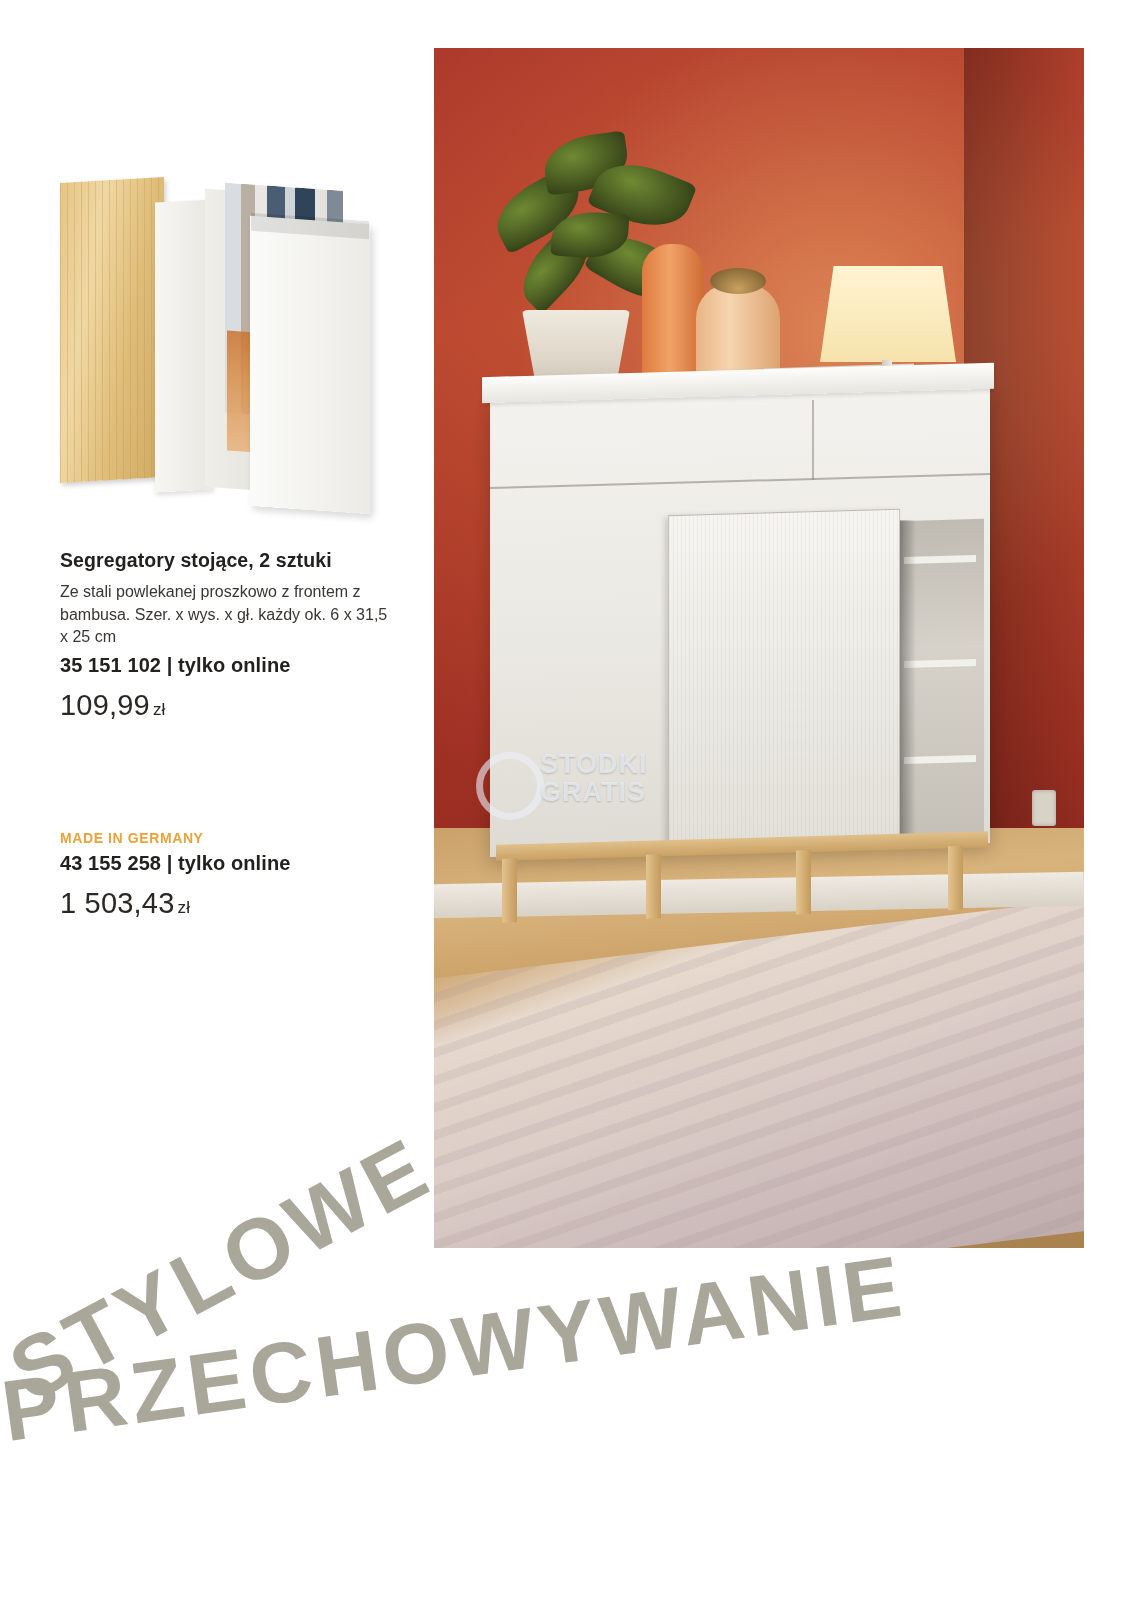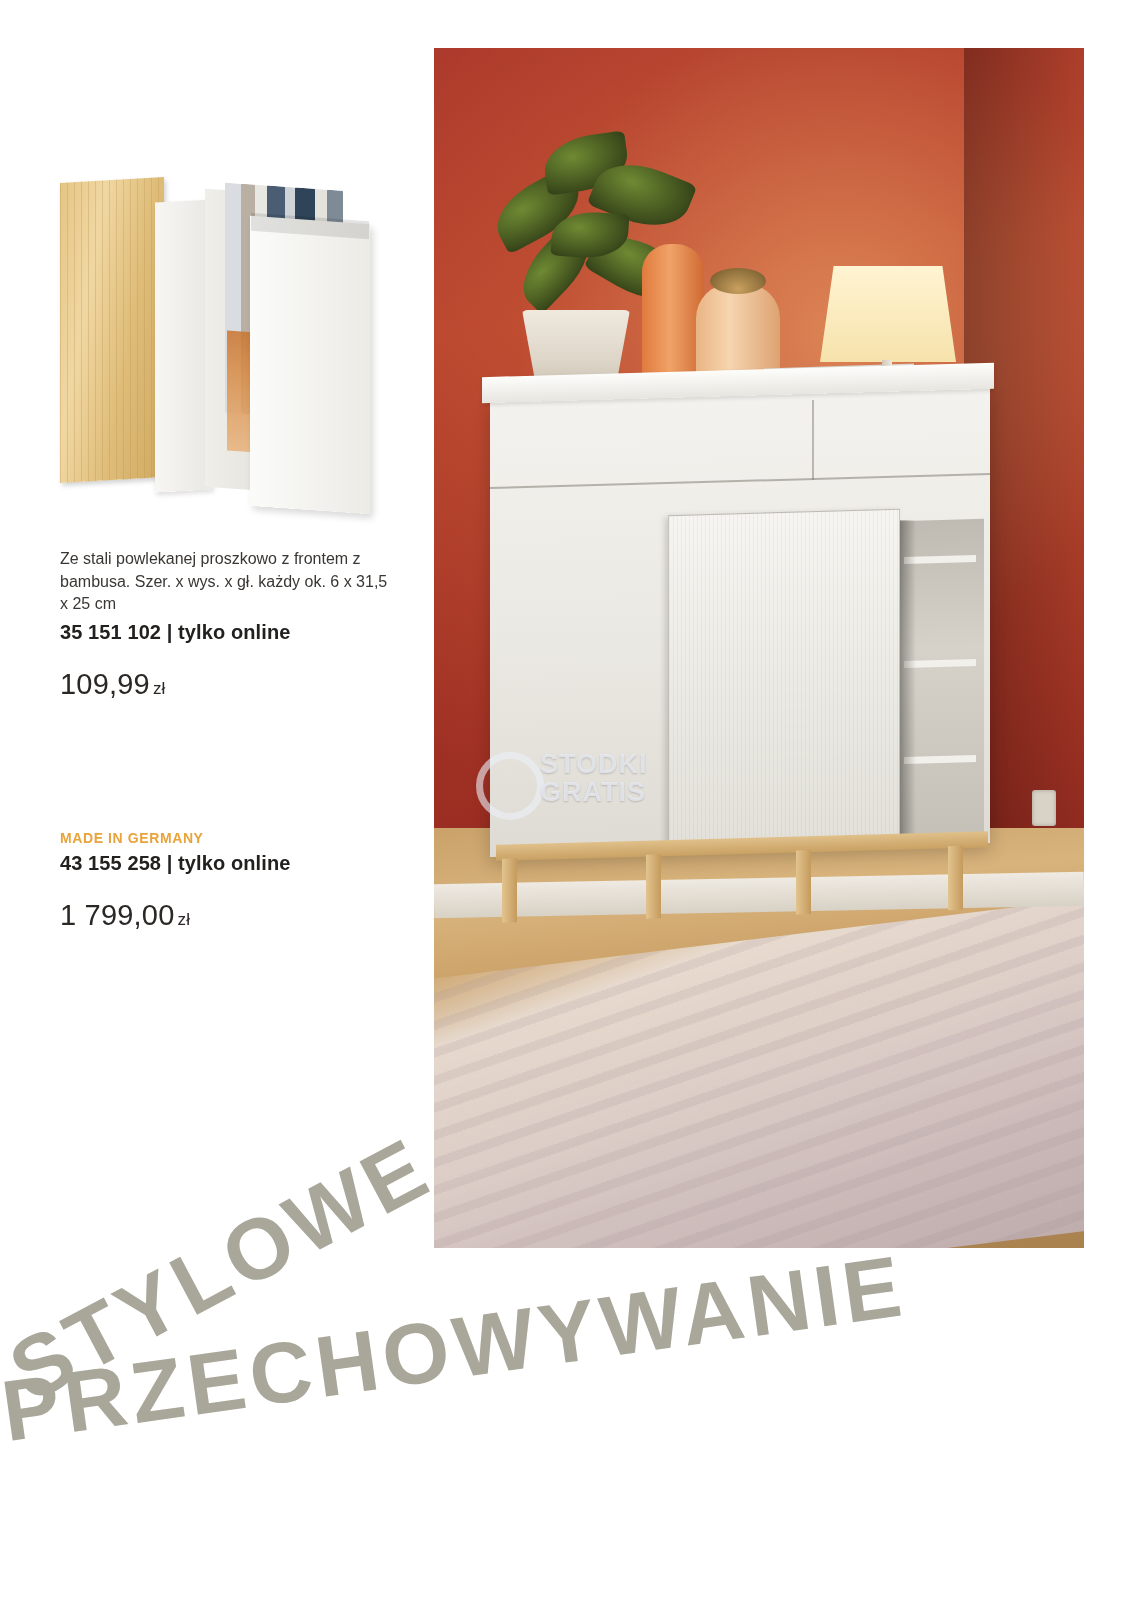--- a/index.html
+++ b/index.html
@@ -153,21 +153,21 @@
     color: #3a3633;
   }
   .code {
     margin: 5px 0 0 0;
     font-size: 20px;
     font-weight: bold;
     color: #23211f;
     letter-spacing: .1px;
   }
   .price {
-    margin: 24px 0 0 0;
+    margin: 12px 0 0 0;
     font-size: 29px;
     font-weight: normal;
     color: #2a2725;
     letter-spacing: .2px;
   }
   .price .cur {
     font-size: 17px;
     margin-left: 3px;
   }
 
@@ -527,32 +527,33 @@
         <i></i>
         <i></i>
         <i></i>
     </div>
     <div class="fb-docs-top"></div>
     <div class="fb-front"></div>
     <div class="fb-inner-shadow"></div>
   </div>
 
   <div class="block block-1">
+    <h2 class="prod-title">Segregatory stojące, 2 sztuki</h2>
     <p class="desc">Ze stali powlekanej proszkowo z frontem z bambusa. Szer. x wys. x gł. każdy ok. 6 x 31,5 x 25 cm</p>
     <p class="code">35 151 102 | tylko online</p>
     <p class="price">
       <span>109,99</span><span class="cur">zł</span>
     </p>
   </div>
 
   <div class="block block-2">
     <p class="made-in">MADE IN GERMANY</p>
     <p class="code">43 155 258 | tylko online</p>
     <p class="price">
-      <span>1 799,00</span><span class="cur">zł</span>
+      <span>1 503,43</span><span class="cur">zł</span>
     </p>
   </div>
 </div>
 
 <div class="photo">
   <div class="wall"></div>
   <div class="wall-corner"></div>
   <div class="floor"></div>
   <div class="rug"></div>
   <div class="skirting"></div>

